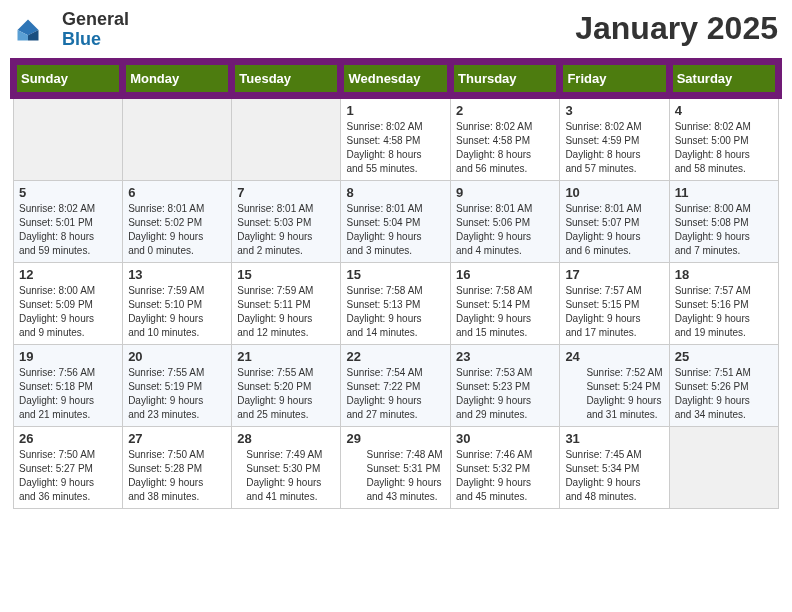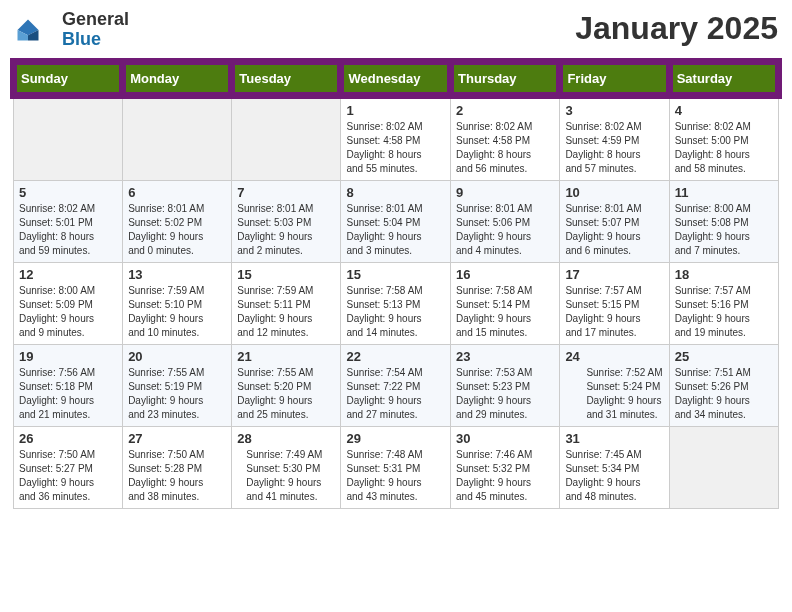--- a/index.html
+++ b/index.html
@@ -323,21 +323,21 @@
         </td>
         <td>
           <span class="day-number">28</span>
           <div class="day-info" style="white-space: pre-line; margin-left: 9px;">Sunrise: 7:49 AM
 Sunset: 5:30 PM
 Daylight: 9 hours
 and 41 minutes.</div>
         </td>
         <td>
           <span class="day-number">29</span>
-          <div class="day-info" style="white-space: pre-line;">Sunrise: 7:48 AM
+          <div class="day-info" style="white-space: pre-line; margin-left: 20px;">Sunrise: 7:48 AM
 Sunset: 5:31 PM
 Daylight: 9 hours
 and 43 minutes.</div>
         </td>
         <td>
           <span class="day-number">30</span>
           <div class="day-info" style="white-space: pre-line;">Sunrise: 7:46 AM
 Sunset: 5:32 PM
 Daylight: 9 hours
 and 45 minutes.</div>

